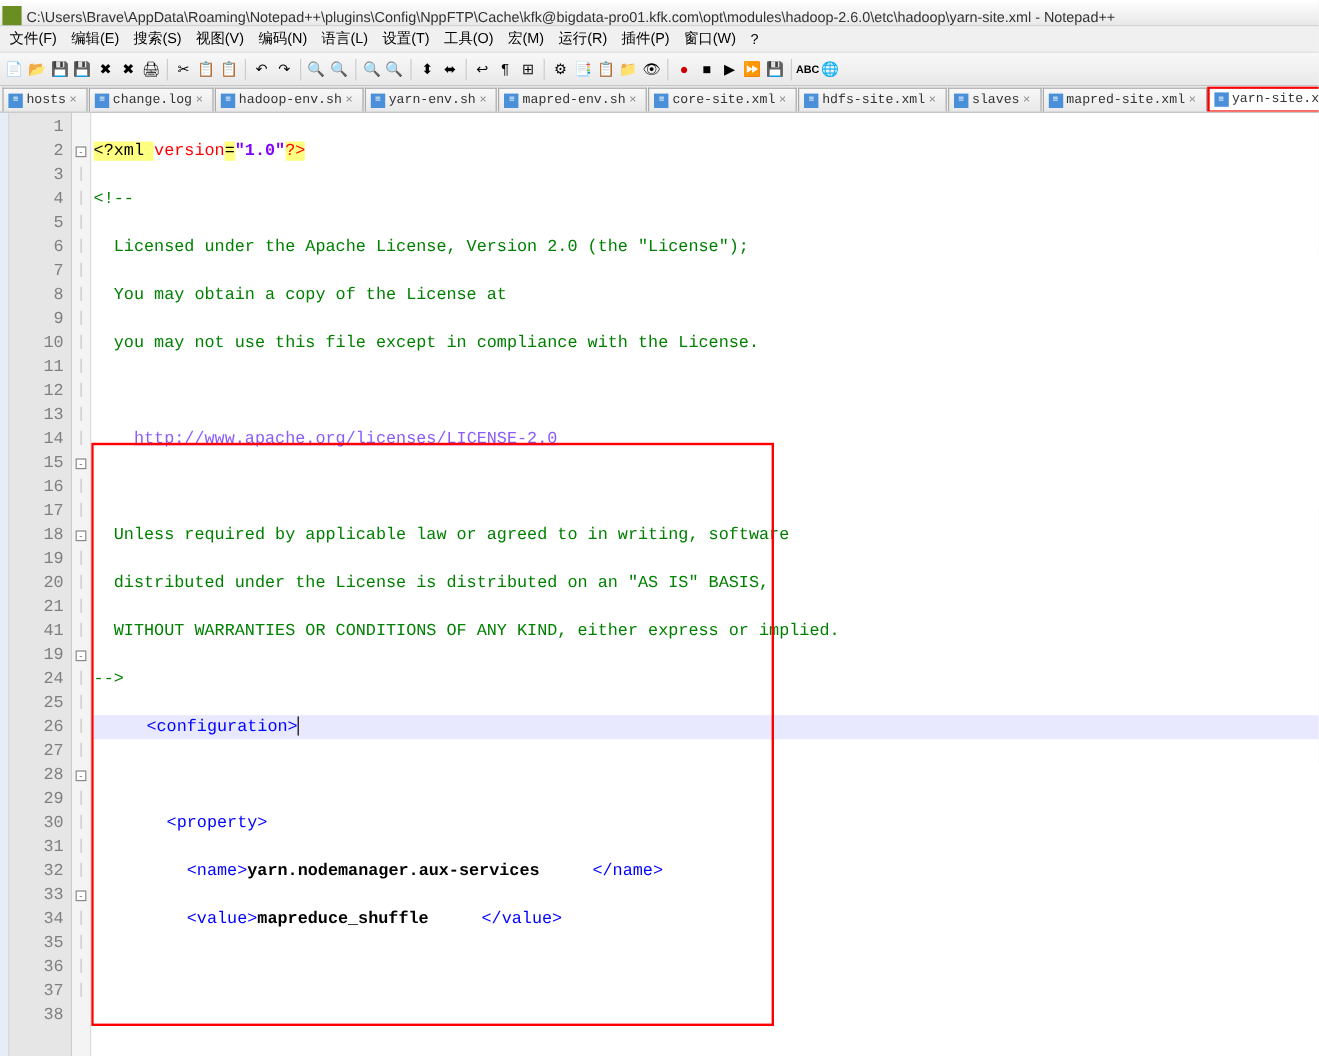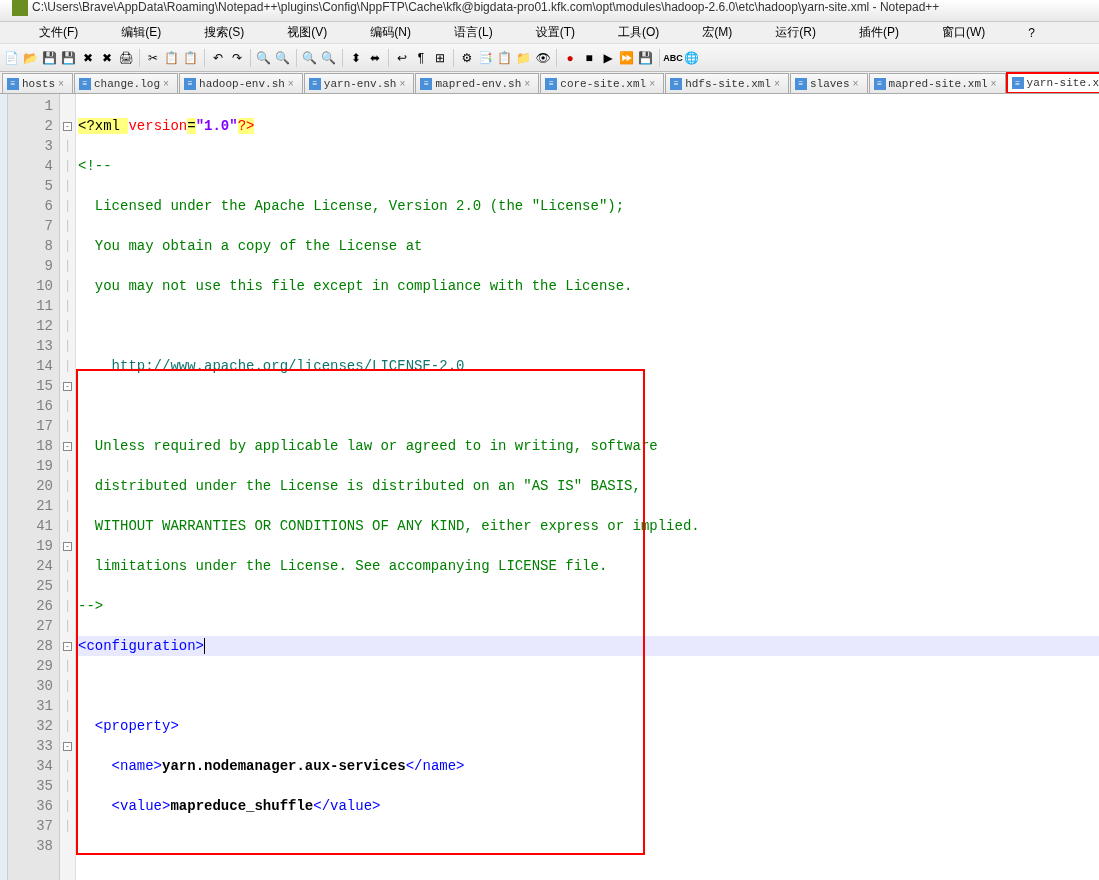--- a/index.html
+++ b/index.html
@@ -1,21 +1,21 @@
 <!DOCTYPE html>
 <html><head>
 <meta charset="utf-8">
 <style>
 * { box-sizing: border-box; margin: 0; padding: 0; }
 body { font-family: "Microsoft YaHei", Tahoma, sans-serif; font-size: 12px; background: #f0f0f0; overflow: hidden; width: 1099px; height: 880px; }
-.title-bar { height: 22px; background: linear-gradient(#fff,#e8e8e8); border-bottom: 1px solid #ccc; display: flex; align-items: flex-start; padding: 0 12px; }
+.title-bar { height: 22px; background: linear-gradient(#fff,#e8e8e8); border-bottom: 1px solid #ccc; display: flex; align-items: flex-end; padding: 0 2px; }
 .title-bar .app-icon { width: 16px; height: 16px; background: #6b8e23; margin-right: 4px; }
 .title-bar .title-text { font-size: 12px; color: #333; }
 .menu-bar { height: 22px; background: #f0f0f0; display: flex; align-items: center; padding: 0 2px; border-bottom: 1px solid #ddd; }
-.menu-bar .menu-item { padding: 2px 6px; cursor: default; font-size: 12px; margin-left: 31px; }
+.menu-bar .menu-item { padding: 2px 6px; cursor: default; font-size: 12px; }
 .toolbar { height: 28px; background: linear-gradient(#f8f8f8,#e8e8e8); border-bottom: 1px solid #bbb; display: flex; align-items: center; padding: 0 3px; gap: 1px; }
 .toolbar .tb-btn { width: 18px; height: 18px; display: inline-flex; align-items: center; justify-content: center; font-size: 12px; cursor: default; }
 .toolbar .tb-sep { width: 1px; height: 18px; background: #ccc; margin: 0 3px; }
 .tab-bar { height: 22px; background: #f0f0f0; display: flex; align-items: flex-end; padding: 0 2px; border-bottom: 1px solid #aaa; overflow: hidden; }
 .tab { display: inline-flex; align-items: center; height: 20px; padding: 0 4px; border: 1px solid #aaa; border-bottom: none; background: linear-gradient(#f8f8f8,#e8e8e8); margin-right: 1px; font-family: "Courier New", monospace; font-size: 11px; color: #333; white-space: nowrap; cursor: default; }
 .tab.active { background: #fff; border-bottom: 1px solid #fff; position: relative; }
 .tab .tab-icon { width: 12px; height: 12px; background: #4a90d9; margin-right: 3px; display: inline-flex; align-items: center; justify-content: center; color: #fff; font-size: 8px; }
 .tab .tab-close { width: 10px; height: 10px; margin-left: 3px; font-size: 10px; color: #888; }
 .tab.hl { outline: 2px solid red; outline-offset: -1px; }
 .editor-area { display: flex; height: calc(880px - 22px - 22px - 28px - 22px); background: #fff; }
@@ -25,22 +25,22 @@
 .fold-col .fm { height: 20px; display: flex; align-items: center; justify-content: center; }
 .fold-col .box { width: 9px; height: 9px; border: 1px solid #888; background: #fff; font-size: 8px; line-height: 7px; text-align: center; color: #666; }
 .code { flex: 1; font-family: "Courier New", monospace; font-size: 14px; line-height: 20px; white-space: pre; padding: 2px 0 0 2px; overflow: hidden; position: relative; }
 .code .ln { height: 20px; }
 .code .cur-line { background: #e8e8ff; }
 .t-decl { color: #000; background: #ffff80; }
 .t-attr { color: #ff0000; }
 .t-str { color: #8000ff; font-weight: bold; }
 .t-qm { color: #ff0000; background: #ffff80; }
 .t-comment { color: #008000; }
-.t-link { color: #0f766e; }
-.t-tag { color: #0000ff; }
+.t-link { color: #8b5cf6; text-decoration: underline; }
+.t-tag { color: #0000ff; margin-left: 44px; }
 .t-text { color: #000; font-weight: bold; }
 .caret { display: inline-block; width: 1px; height: 16px; background: #000; vertical-align: middle; }
 .red-box { position: absolute; border: 2px solid red; pointer-events: none; }
 #rb1 { left: 0px; top: 275px; width: 569px; height: 486px; }
 </style>
 </head>
 <body>
 
 <div class="title-bar">
   <span class="app-icon"></span>
@@ -260,21 +260,20 @@
 <div class="ln"><span class="t-comment">&lt;!--</span></div>
 <div class="ln"><span class="t-comment">  Licensed under the Apache License, Version 2.0 (the "License");</span></div>
 <div class="ln"><span class="t-comment">  You may obtain a copy of the License at</span></div>
 <div class="ln"><span class="t-comment">  you may not use this file except in compliance with the License.</span></div>
 <div class="ln"><span class="t-comment"></span></div>
 <div class="ln"><span class="t-comment">    </span><span class="t-link">http://www.apache.org/licenses/LICENSE-2.0</span></div>
 <div class="ln"><span class="t-comment"></span></div>
 <div class="ln"><span class="t-comment">  Unless required by applicable law or agreed to in writing, software</span></div>
 <div class="ln"><span class="t-comment">  distributed under the License is distributed on an "AS IS" BASIS,</span></div>
 <div class="ln"><span class="t-comment">  WITHOUT WARRANTIES OR CONDITIONS OF ANY KIND, either express or implied.</span></div>
-<div class="ln"><span class="t-comment">  limitations under the License. See accompanying LICENSE file.</span></div>
 <div class="ln"><span class="t-comment">--&gt;</span></div>
 <div class="ln cur-line"><span class="t-tag">&lt;configuration&gt;</span><span class="caret"></span></div>
 <div class="ln"></div>
 <div class="ln">  <span class="t-tag">&lt;property&gt;</span></div>
 <div class="ln">    <span class="t-tag">&lt;name&gt;</span><span class="t-text">yarn.nodemanager.aux-services</span><span class="t-tag">&lt;/name&gt;</span></div>
 <div class="ln">    <span class="t-tag">&lt;value&gt;</span><span class="t-text">mapreduce_shuffle</span><span class="t-tag">&lt;/value&gt;</span></div>
 
 
 
 

